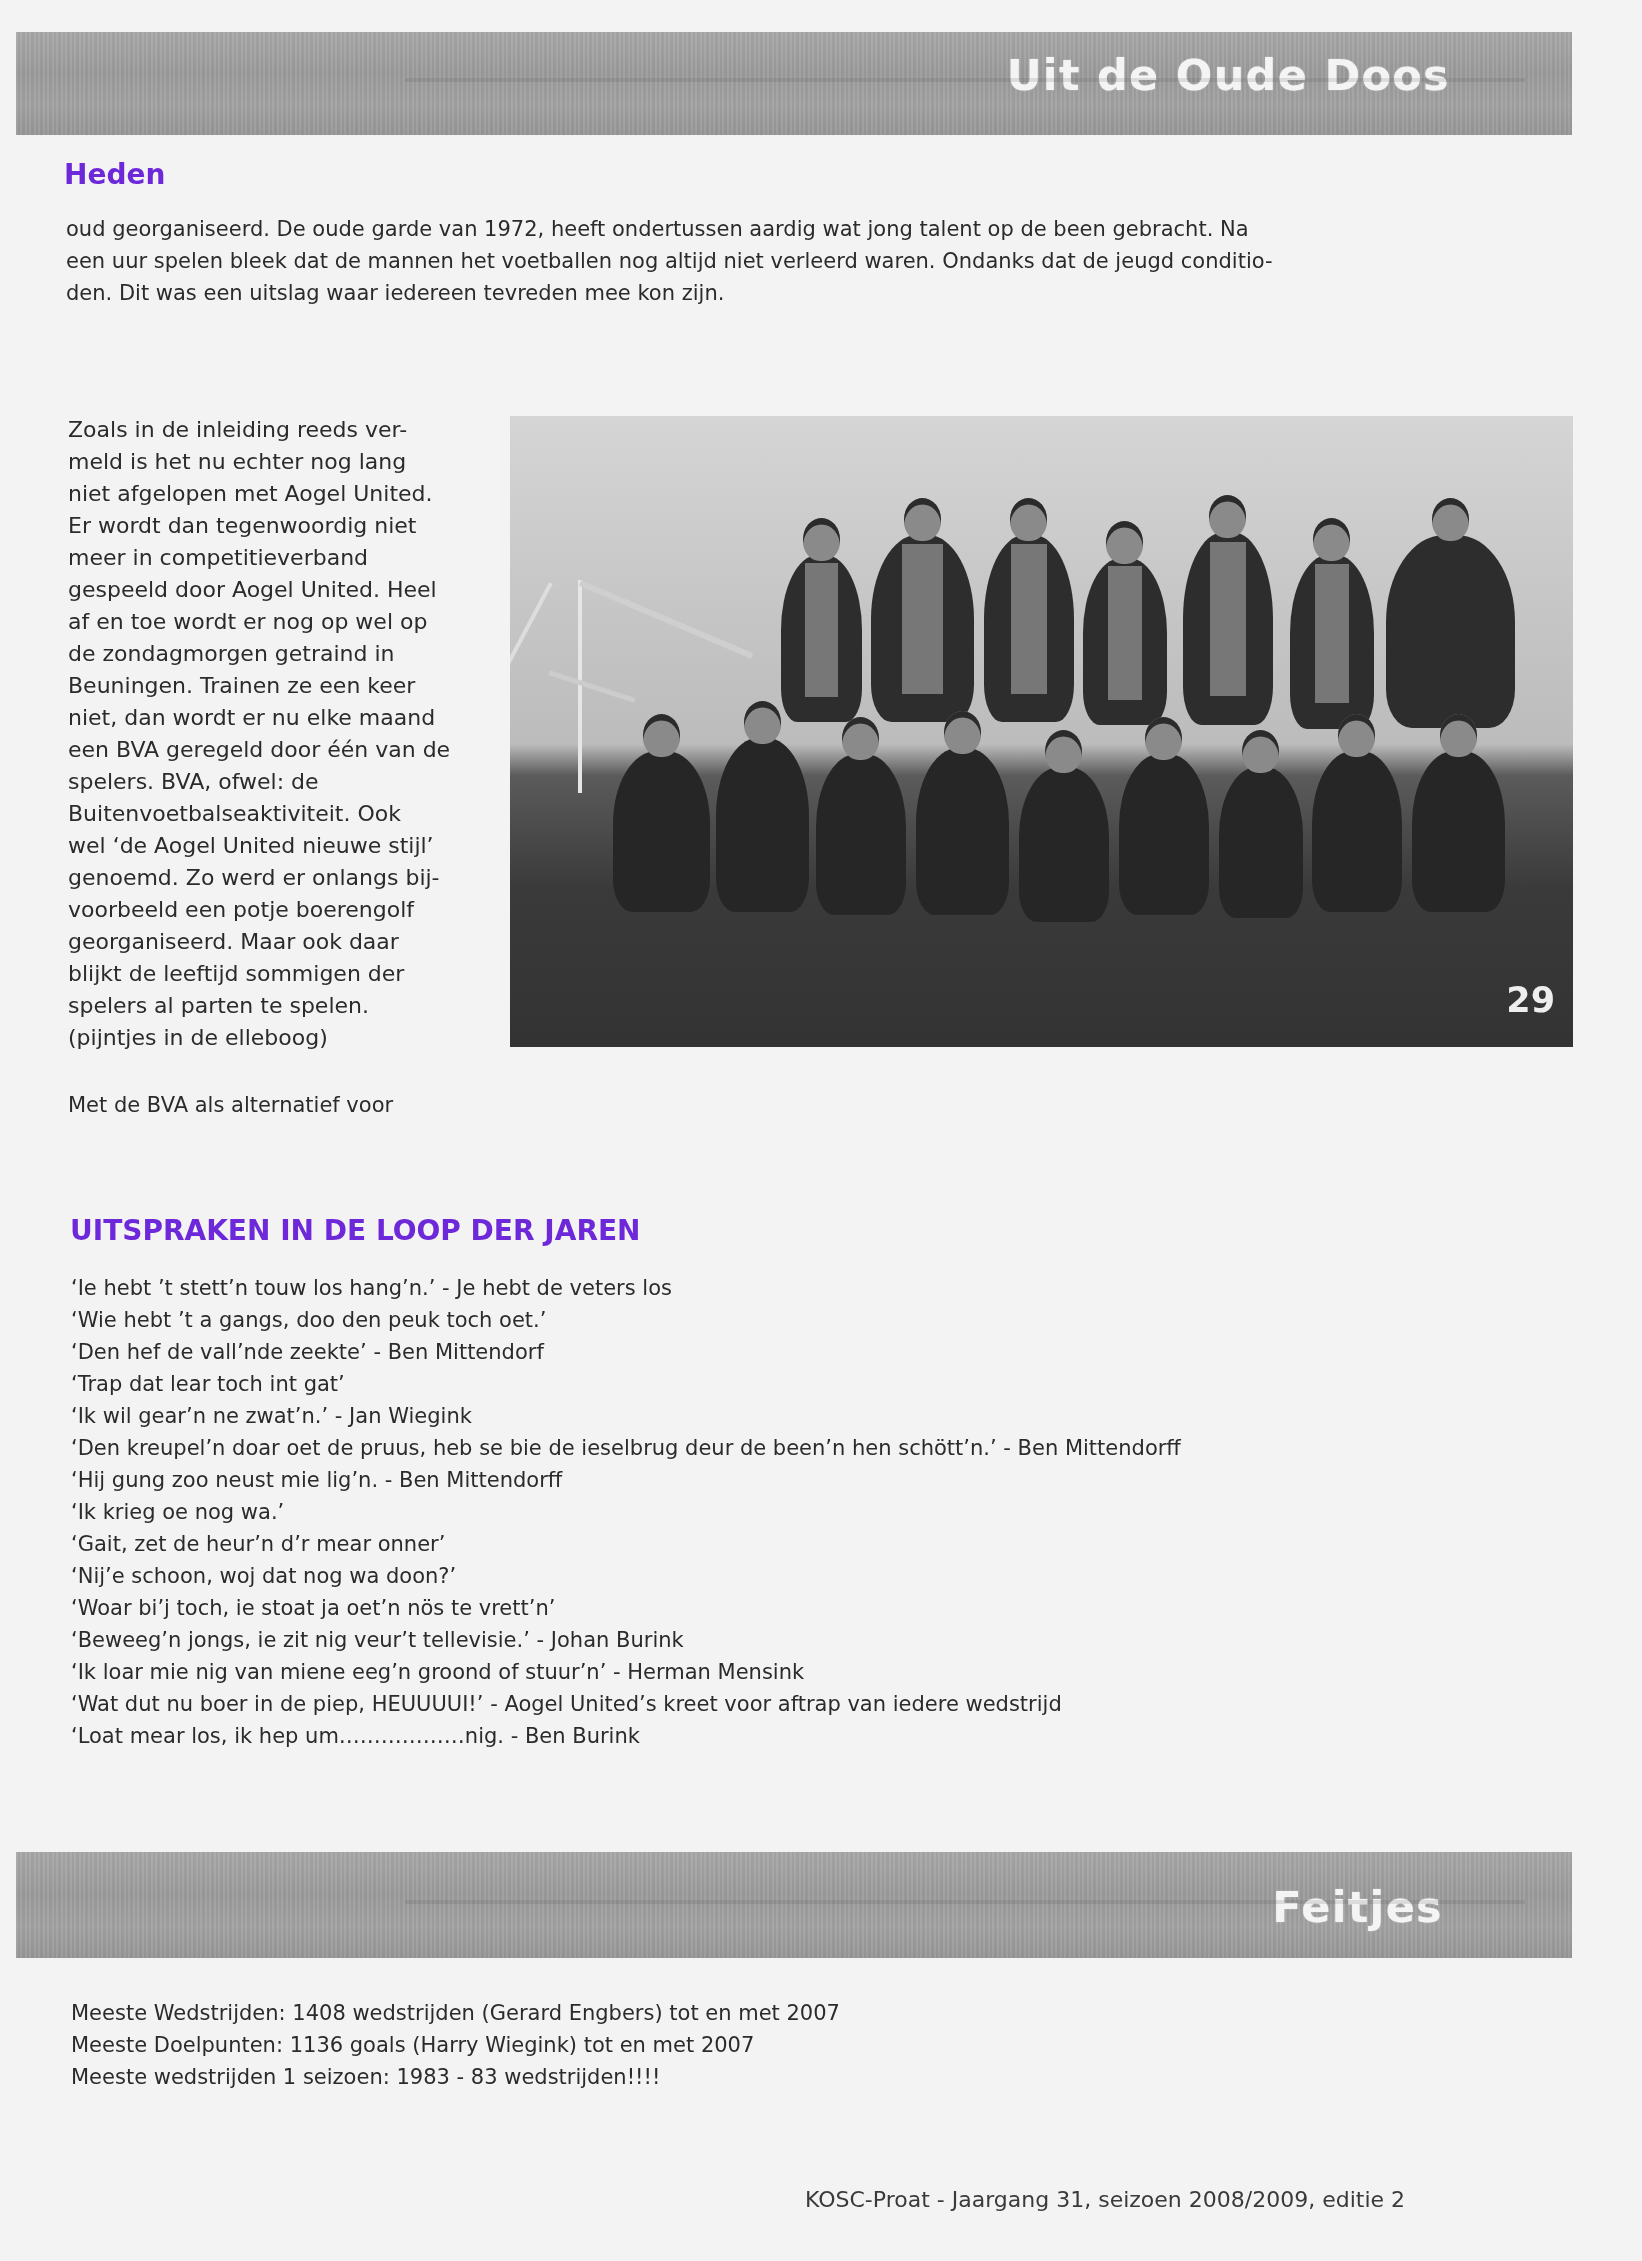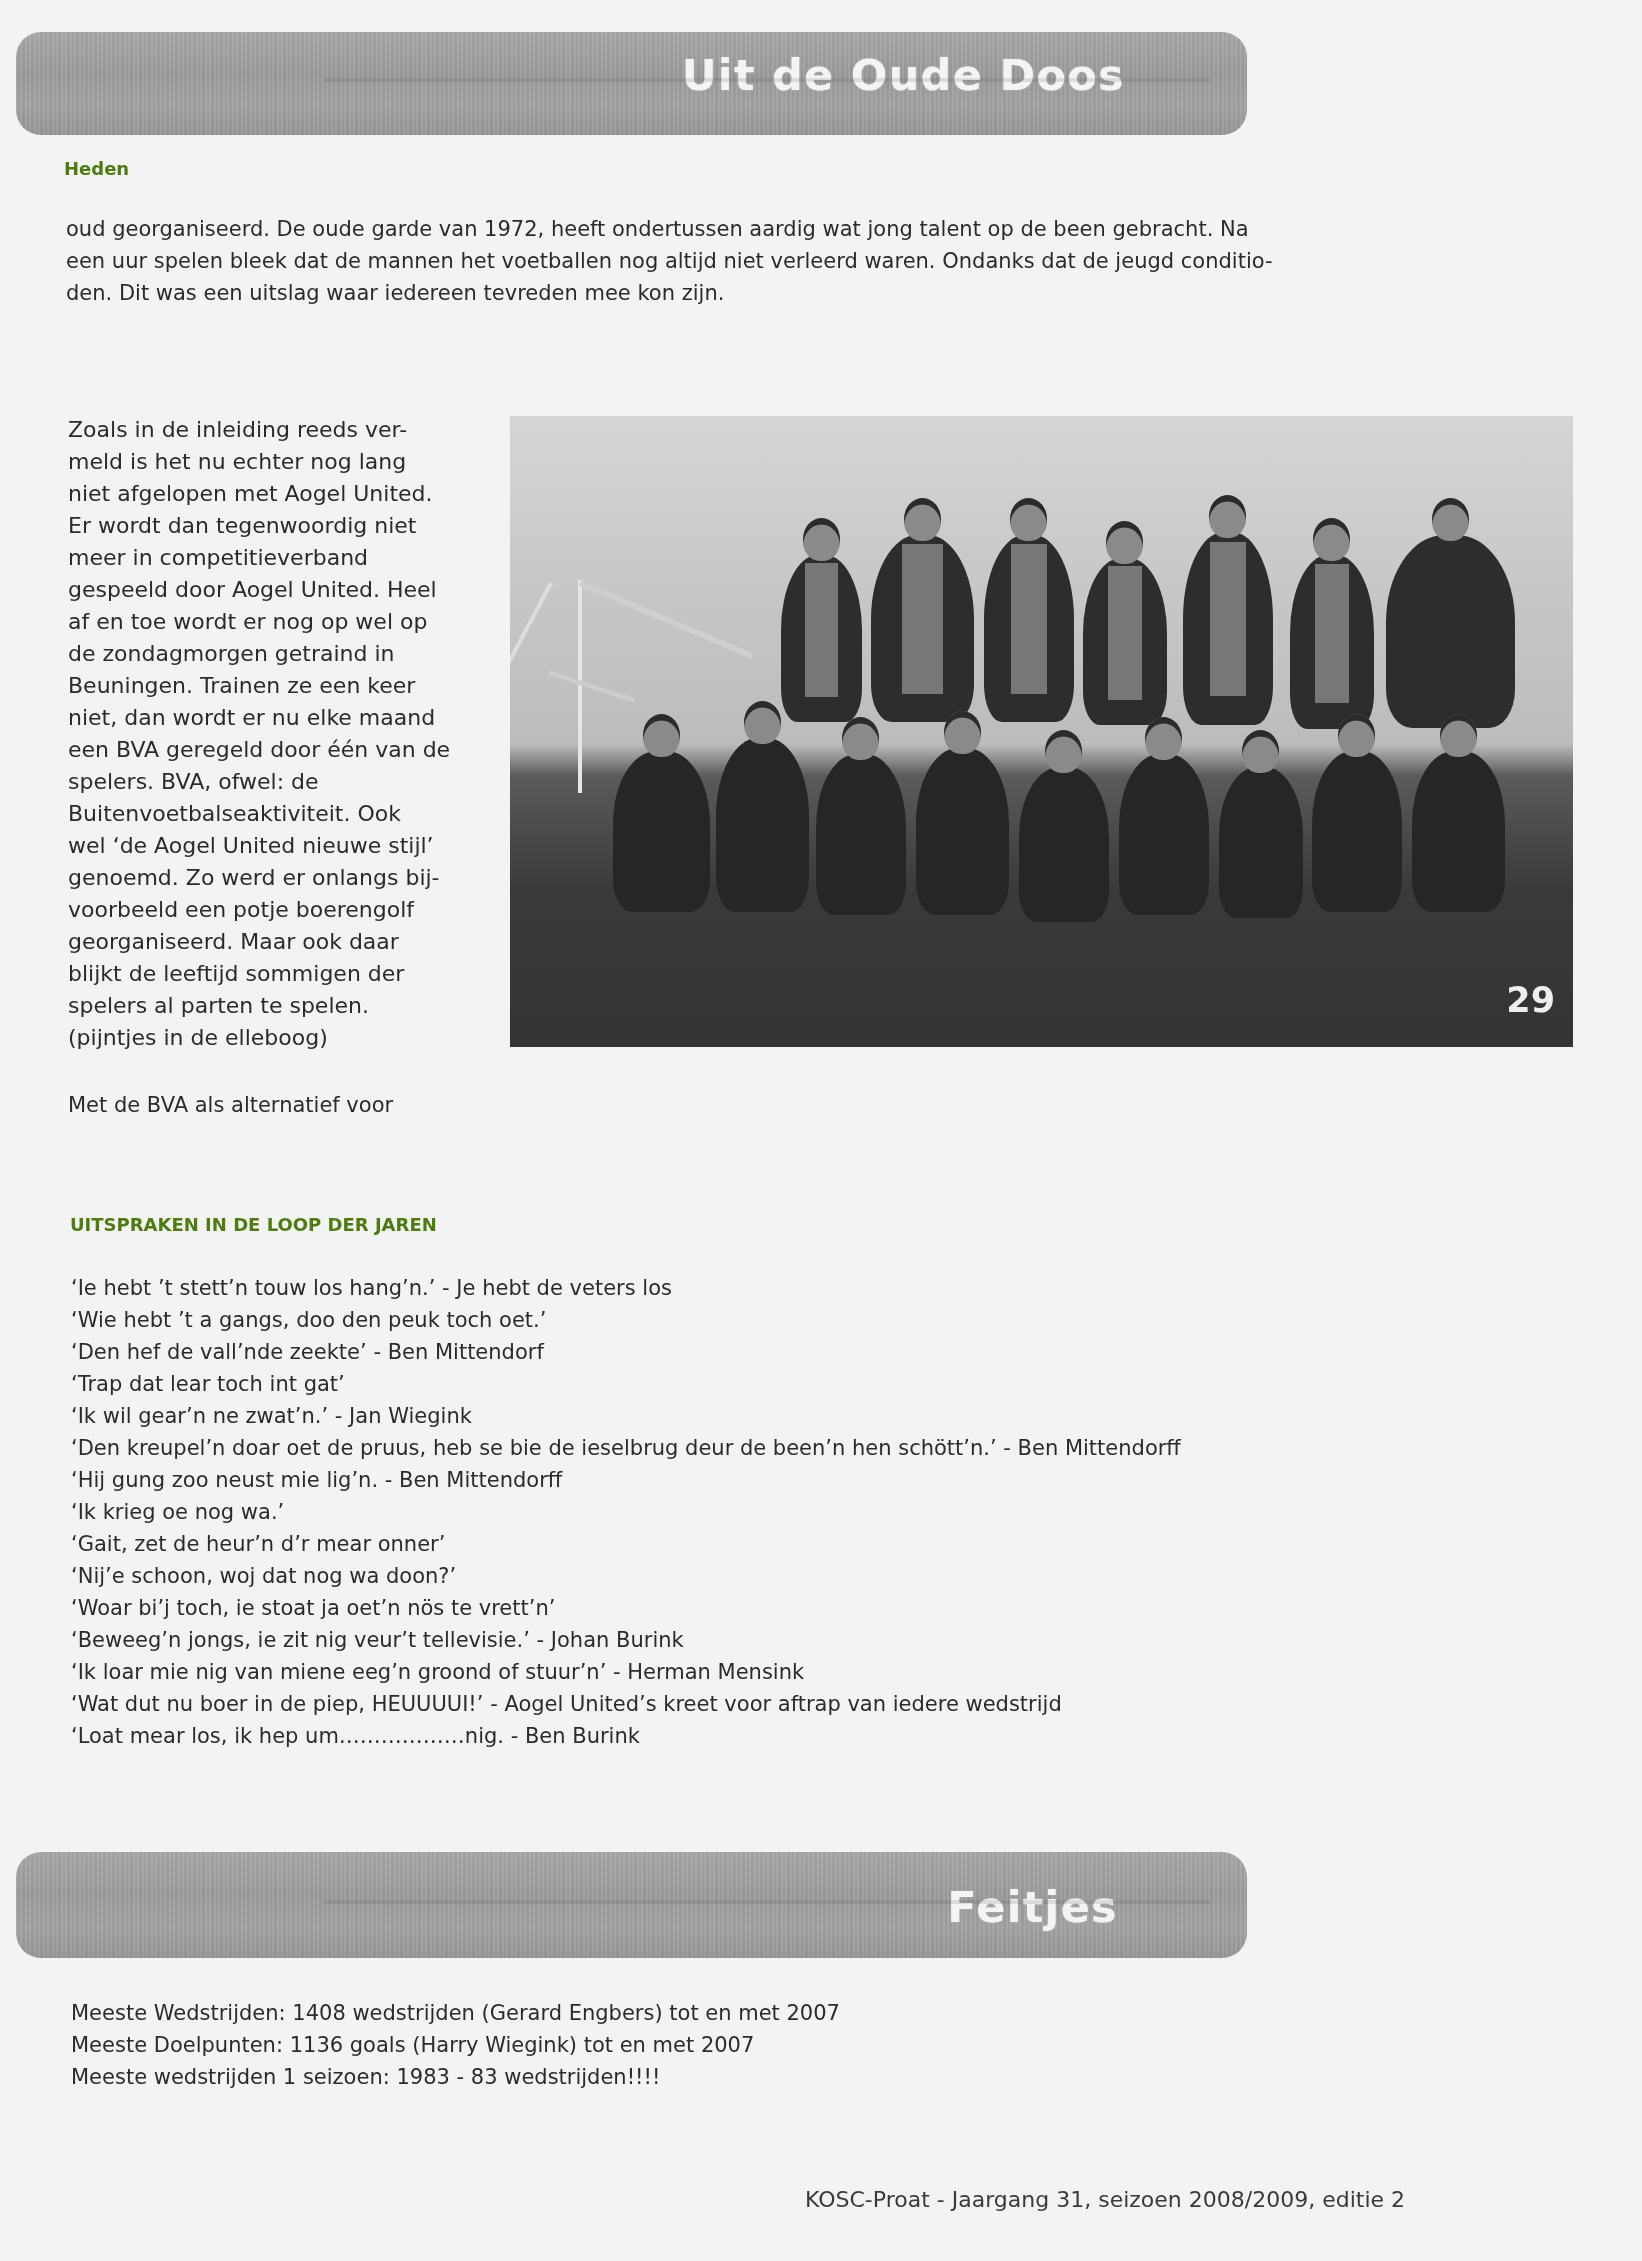--- a/index.html
+++ b/index.html
@@ -4,45 +4,44 @@
   <style>
     html, body { margin: 0; padding: 0; }
     body {
       width: 1643px; height: 2261px;
       background: #f3f3f3;
       position: relative; overflow: hidden;
       font-family: "DejaVu Sans", "Liberation Sans", sans-serif;
       color: #2a2a2a;
     }
     .banner {
-      position: absolute; left: 16px; width: 1231px;
+      position: absolute; left: 16px; width: 1556px;
       background: linear-gradient(180deg, #a9a9a9 0%, #9c9c9c 40%, #a3a3a3 70%, #989898 100%);
       overflow: hidden;
-      border-radius: 25px;
     }
     .banner::before {
       content: ""; position: absolute; inset: 0;
       background: repeating-linear-gradient(90deg, rgba(255,255,255,0.05) 0 1.9px, rgba(0,0,0,0.04) 1.9px 4.5px);
     }
     .banner::after {
       content: ""; position: absolute; left: 25%; right: 3%; top: 45%; height: 3.9px;
       background: rgba(80,80,80,0.15);
     }
     .banner-title {
       position: absolute; color: #f4f4f4; font-weight: bold;
       font-family: "DejaVu Sans", sans-serif; letter-spacing: 1.3px;
       text-shadow: 0 0 1.9px rgba(255,255,255,0.4);
     }
     #banner-top { top: 32px; height: 103px; }
     #banner-top .banner-title { right: 122px; top: 18px; font-size: 43px; }
     #banner-bottom { top: 1852px; height: 106px; }
     #banner-bottom .banner-title { right: 129px; top: 30px; font-size: 43px; }
 
     .text { position: absolute; font-size: 21px; line-height: 32px; color: #2b2b2b; }
-    .heading { position: absolute; font-size: 18px; font-weight: bold; color: #4d7c0f; }
+    .heading { position: absolute; font-size: 28px; font-weight: bold; color: #6d28d9; }
     .line { display: block; white-space: nowrap; }
 
     #heden { left: 64px; top: 158px; }
     #intro { left: 66px; top: 213px; width: 1417px; }
     #side-col { left: 68px; top: 414px; width: 419px; font-size: 22px; line-height: 32px; }
     #closing { left: 68px; top: 1089px; }
     #sayings-heading { left: 70px; top: 1214px; }
     #sayings { left: 71px; top: 1272px; line-height: 32px; }
     #facts { left: 71px; top: 1997px; line-height: 32px; }
     #footer { left: 805px; top: 2184px; font-size: 22px; color: #3a3a3a; }

